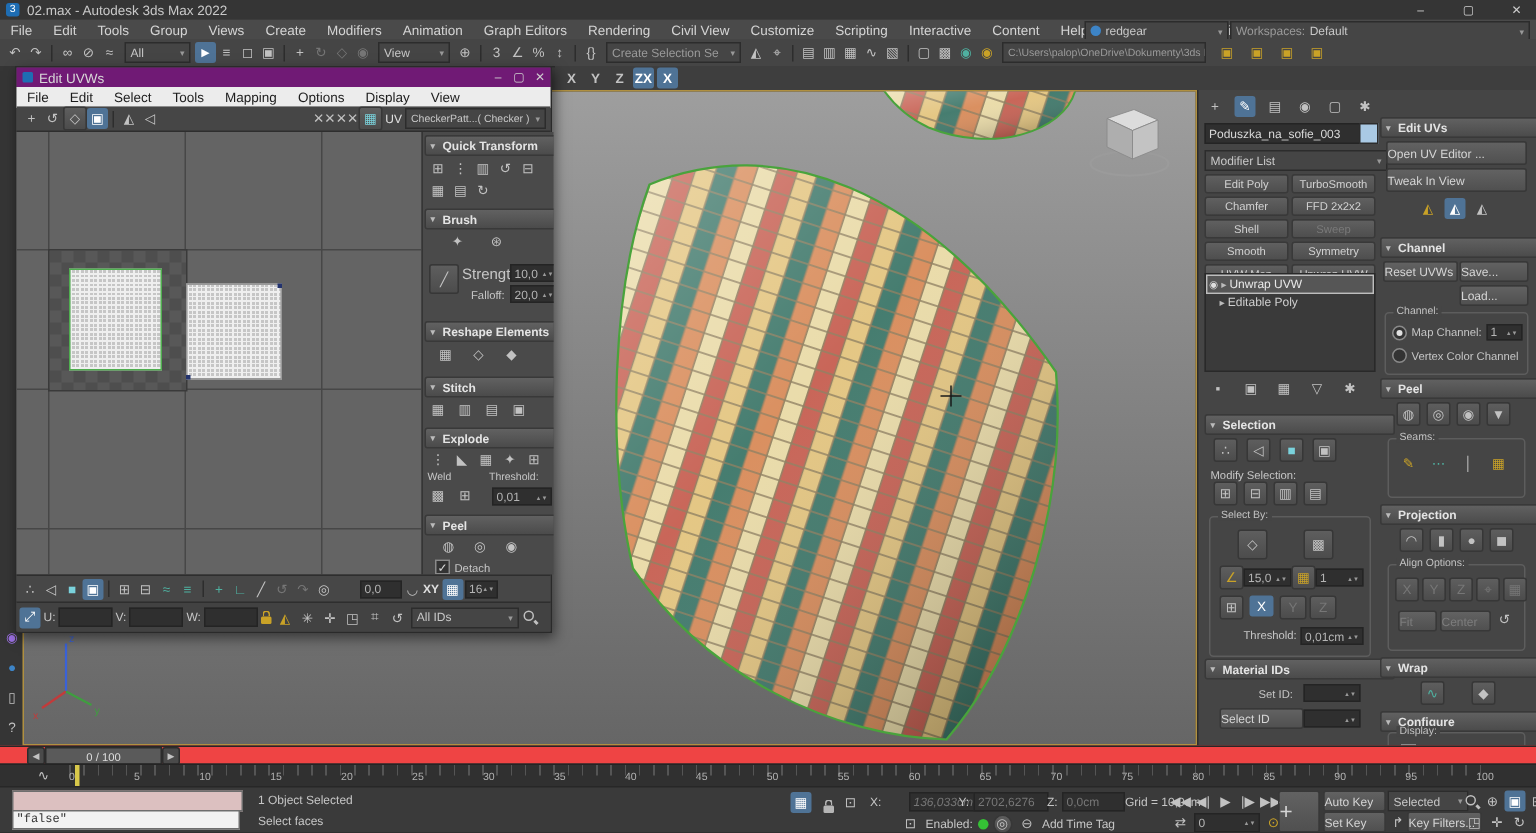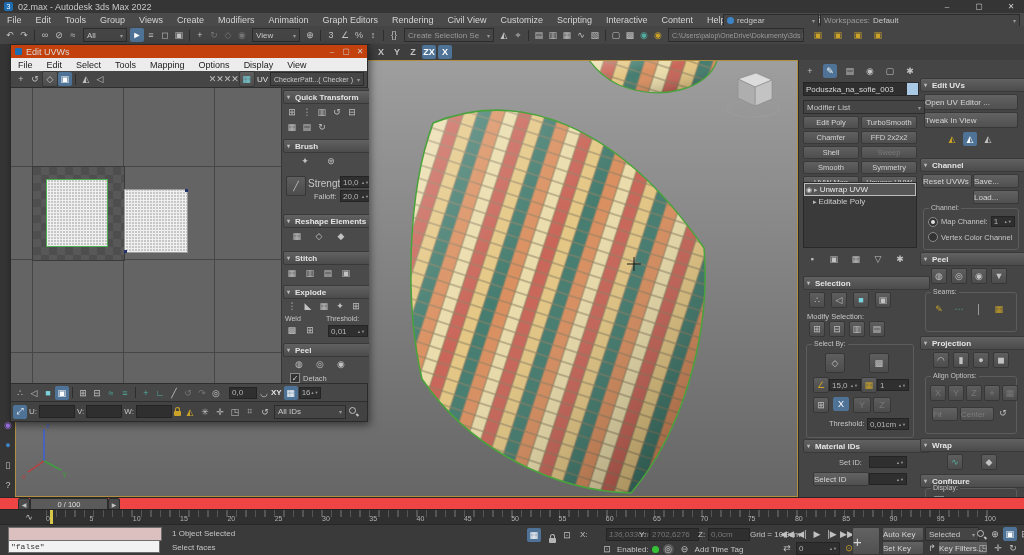--- a/index.html
+++ b/index.html
@@ -244,21 +244,21 @@
         <line x1="28" y1="400" x2="45" y2="409" stroke="#3f9e3f"></line>
         <text x="30" y="367" fill="#3a62d8">z</text>
         <text x="6" y="418" fill="#c23b3b">x</text>
         <text x="47" y="415" fill="#3f9e3f">y</text>
       </g>
     </svg>
   </div>
 
   <div class="abs" style="left:10px;top:44px;width:358px;height:378px;background:#4a4a4a;border:1px solid #2a2a2a;box-shadow:2px 3px 8px rgba(0,0,0,.5);box-sizing:border-box;">
 
-    <div class="abs row" style="left:0;top:0;width:100%;height:13px;background:#c2410c;">
+    <div class="abs row" style="left:0;top:0;width:100%;height:13px;background:#701a75;">
       <span style="width:7px;height:7px;background:#1e6db3;border-radius:1px;margin:0 4px;flex:0 0 auto;"></span>
       <span style="font-size:9px;color:#d8d8d8;">Edit UVWs</span>
       <span class="winbtn" style="margin-left:auto;">–</span>
       <span class="winbtn">▢</span>
       <span class="winbtn">✕</span>
     </div>
 
     <div class="abs row" style="left:0;top:13px;width:100%;height:13px;background:#ececec;border-bottom:1px solid #b9b9b9;">
         <span class="mi" style="color: rgb(28, 28, 28);">File</span>
         <span class="mi" style="color: rgb(28, 28, 28);">Edit</span>
@@ -397,21 +397,21 @@
           <span class="ticon teal">≈</span>
           <span class="ticon teal">≡</span>
           <i class="vsep"></i>
           <span class="ticon teal">+</span>
           <span class="ticon teal">∟</span>
           <span class="ticon">╱</span>
           <span class="ticon dim">↺</span>
           <span class="ticon dim">↷</span>
           <span class="ticon">◎</span>
         </div>
-      <div class="fld" style="width:22px;height:10px;margin-left:6px;gap:32px;">
+      <div class="fld" style="width:22px;height:10px;margin-left:17px;gap:32px;">
         <span>0,0</span>
         <span class="spin">▲▼</span>
       </div>
       <span class="ticon">◡</span>
       <span class="lbl" style="font-weight:bold;color:#e0e0e0;">XY</span>
       <span class="ticon act" style="margin-left:2px;">▦</span>
       <div class="fld" style="width:16px;height:10px;margin-left:1px;">
         <span>16</span>
         <span class="spin">▲▼</span>
       </div>

